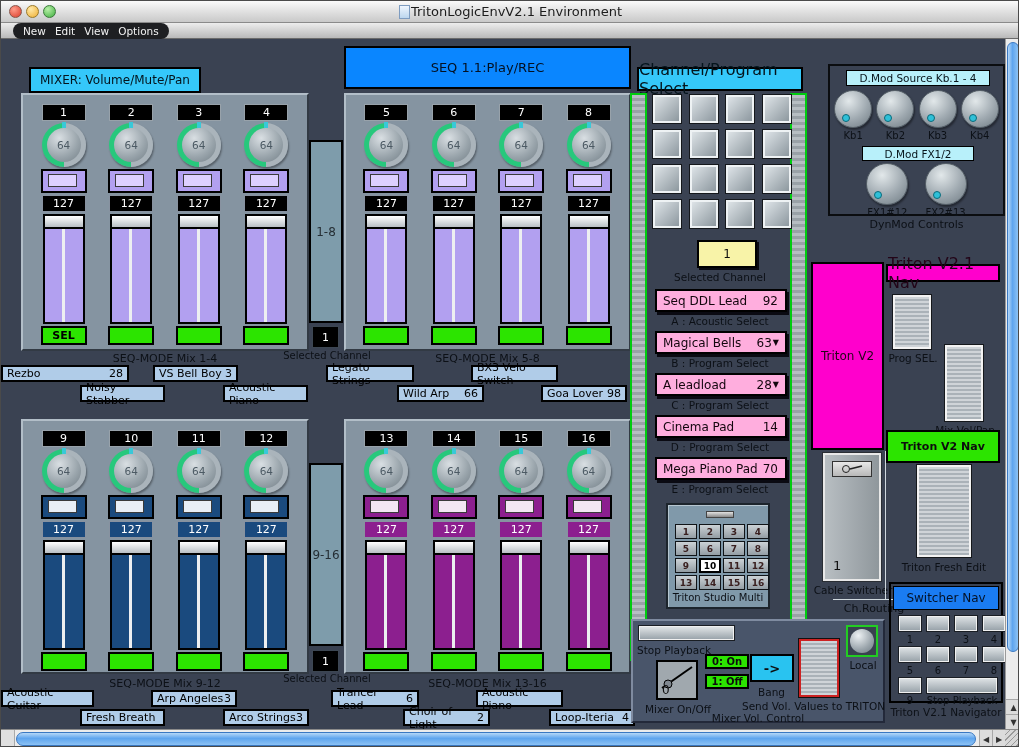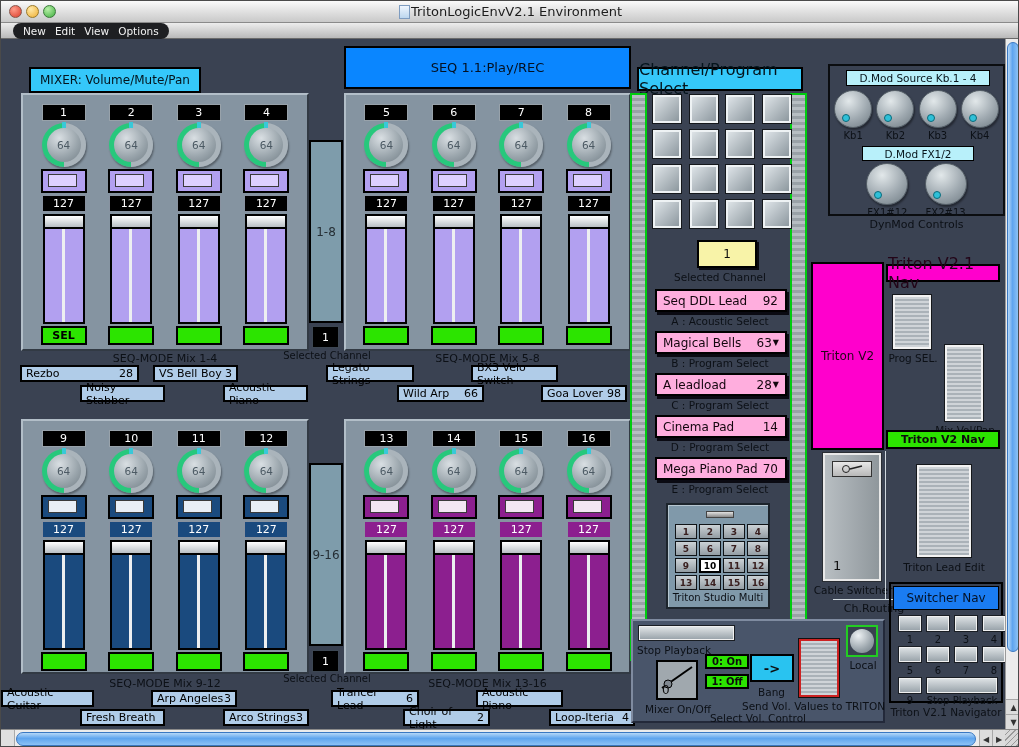--- a/index.html
+++ b/index.html
@@ -111,21 +111,21 @@
     border-radius:50%; background:#2fc0d8; border:1px solid #0c6a7a; }
   .dknob.big { width:42px; height:42px; }
   .dm-name { font-size:10px; }
   
   .tritonv2 { position:absolute; left:810px; top:261px; width:73px; height:188px; background:#ff00cc;
     border:2px solid #000; font-size:12px; color:#230518; }
   .navhdr { position:absolute; left:885px; top:263px; width:114px; height:18px; background:#ff00cc;
     border:2px solid #000; font-size:16px; color:#230518; }
   .texbtn { background:repeating-linear-gradient(180deg,#cfd4d8 0 2px,#aab2b8 2px 4px);
     border:2px solid #f2f2f2; outline:1px solid #15181c; }
-  .greennav { position:absolute; left:885px; top:429px; width:114px; height:19px; background:#2ce400;
+  .greennav { position:absolute; left:885px; top:429px; width:114px; height:33px; background:#2ce400;
     border:2px solid #000; font-size:11px; font-weight:bold; }
   
   .sset { position:absolute; left:888px; top:581px; width:114px; height:121px; border:2px solid #000; }
   .sset-hdr { position:absolute; left:2px; top:2px; width:106px; height:24px; background:#1a7cf2;
     border:1px solid #000; font-size:12px; color:#041226; }
   .skey { position:absolute; width:22px; height:15px; background:linear-gradient(#dbe0e3,#9aa4ab);
     border:1px solid #f0f0f0; outline:1px solid #1a1e24; }
   .skey-lbl { position:absolute; width:22px; text-align:center; font-size:10px; color:#0c1016; }
   .swide { position:absolute; left:36px; width:70px; height:15px; background:linear-gradient(#dbe0e3,#9aa4ab);
     border:1px solid #f0f0f0; outline:1px solid #1a1e24; }
@@ -399,21 +399,21 @@
   <div class="abs caption" style="left:278px;top:349px;width:96px;font-size:10px">Selected Channel</div>
   <div class="bank ctr" style="top:462px;height:183px">9-16</div>
   <div class="bankval ctr" style="top:649px">1</div>
   <div class="abs caption" style="left:278px;top:672px;width:96px;font-size:10px">Selected Channel</div>
 
   <div class="glabel caption" style="left:20px;top:351px;width:288px">SEQ-MODE Mix 1-4</div>
   <div class="glabel caption" style="left:343px;top:351px;width:287px">SEQ-MODE Mix 5-8</div>
   <div class="glabel caption" style="left:20px;top:676px;width:288px">SEQ-MODE Mix 9-12</div>
   <div class="glabel caption" style="left:343px;top:676px;width:287px">SEQ-MODE Mix 13-16</div>
 
-  <div class="tfield" style="left:19px;top:364px;width:119px">
+  <div class="tfield" style="left:0;top:364px;width:128px">
     <span>Rezbo</span>
       <span>28</span>
     </div>
   <div class="tfield" style="left:152px;top:364px;width:85px">
     <span>VS Bell Boy</span>
       <span>3</span>
     </div>
   <div class="tfield" style="left:325px;top:364px;width:88px">
     <span>Legato Strings</span>
       <span></span>
@@ -595,21 +595,21 @@
   <div class="abs caption" style="left:827px;top:217px;width:177px">DynMod Controls</div>
 
   <div class="tritonv2 ctr abs">Triton V2</div>
   <div class="navhdr ctr abs">Triton V2.1 Nav</div>
   <div class="abs texbtn" style="left:892px;top:294px;width:38px;height:54px"></div>
   <div class="abs caption" style="left:884px;top:351px;width:56px;font-size:10.5px">Prog SEL.</div>
   <div class="abs texbtn" style="left:944px;top:344px;width:38px;height:76px"></div>
   <div class="abs caption" style="left:930px;top:423px;width:68px;font-size:10.5px">Mix Vol/Pan</div>
   <div class="greennav ctr">Triton V2 Nav</div>
   <div class="abs texbtn" style="left:916px;top:464px;width:54px;height:92px"></div>
-  <div class="abs caption" style="left:886px;top:560px;width:114px;font-size:10.5px">Triton Lead Edit</div>
+  <div class="abs caption" style="left:886px;top:560px;width:114px;font-size:10.5px">Triton Fresh Edit</div>
 
   <div class="cswitch">
     <div class="thumb">
       <svg width="24" height="10">
           <circle cx="6" cy="5" r="3.5" fill="none" stroke="#222"></circle>
           <line x1="10" y1="5" x2="22" y2="2" stroke="#222" stroke-width="1.5"></line>
         </svg>
     </div>
     <div class="cval">1</div>
   </div>
@@ -656,21 +656,21 @@
     <div class="gswitch" style="top:33px">0: On</div>
     <div class="gswitch" style="top:53px">1: Off</div>
     <div class="bang ctr">-&gt;</div>
     <div class="mp-lbl" style="left:125px;top:65px">Bang</div>
     <div class="sendbtn"></div>
     <div class="mp-lbl" style="left:100px;top:79px;width:152px;text-align:right">Send Vol. Values to TRITON</div>
     <div class="localwrap">
         <div class="localball"></div>
       </div>
     <div class="mp-lbl" style="left:212px;top:38px;width:36px;text-align:center">Local</div>
-    <div class="mp-lbl" style="left:0;top:91px;width:100%;text-align:center">Select Vol. Control</div>
+    <div class="mp-lbl" style="left:0;top:91px;width:100%;text-align:center">Mixer Vol. Control</div>
   </div>
 
   <div class="vscroll">
     <div class="vthumb"></div>
     <div class="varrow" style="bottom:15px;top:auto">▲</div>
     <div class="varrow" style="bottom:0;top:auto">▼</div>
   </div>
   <div class="hscroll">
     <div class="hsq"></div>
     <div class="hthumb"></div>

